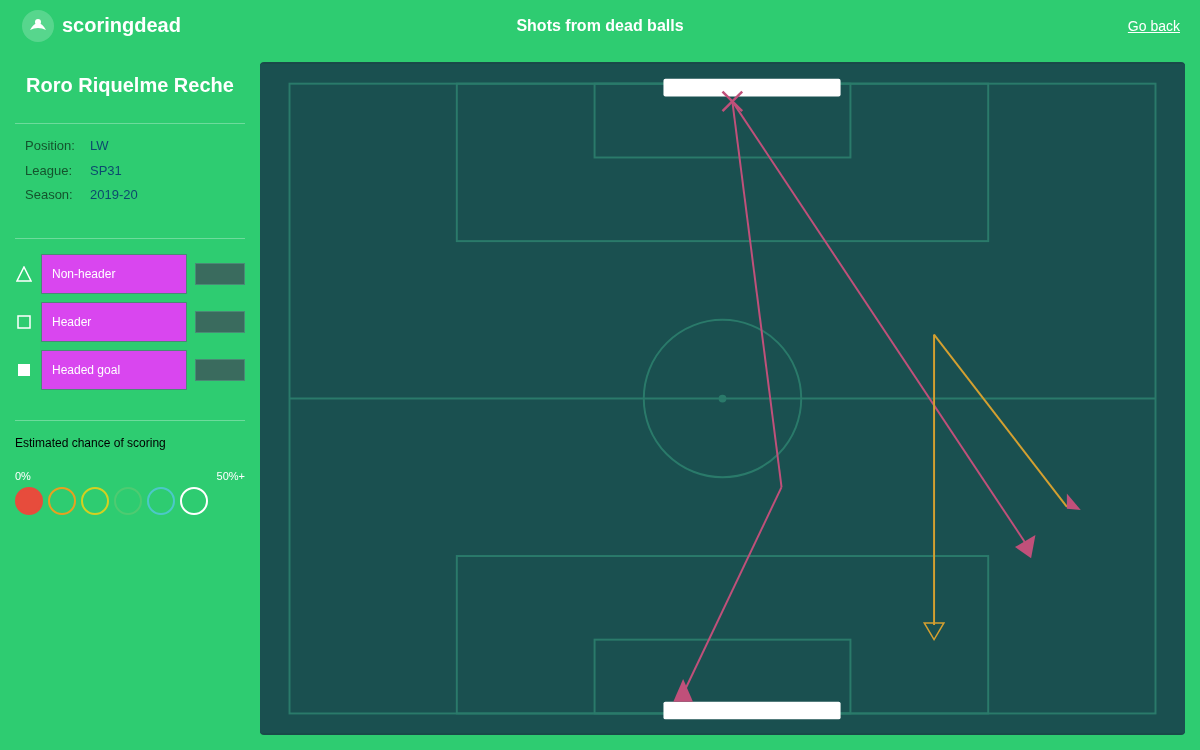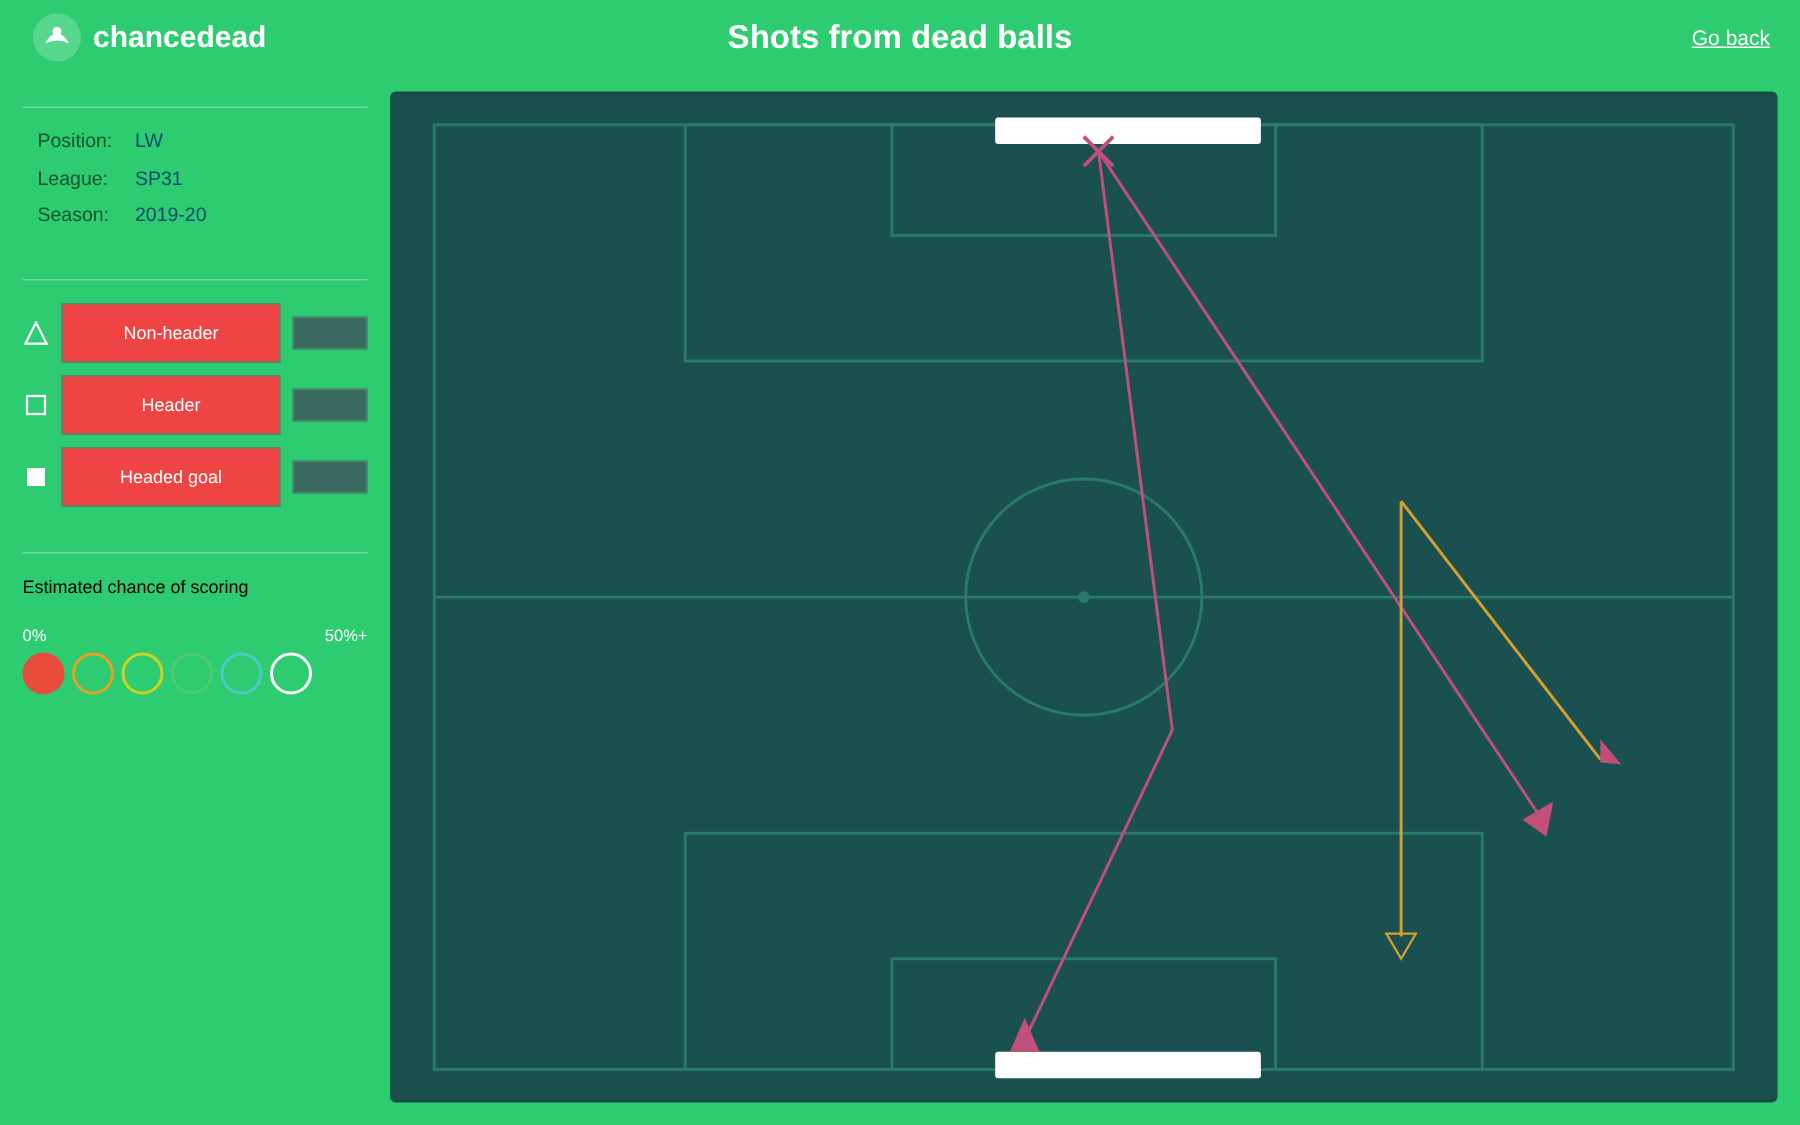--- a/index.html
+++ b/index.html
@@ -42,21 +42,21 @@
     }
     .logo-text {
       font-size: 20px;
       color: white;
       font-weight: normal;
     }
     .logo-text span {
       font-weight: bold;
     }
     #page-title {
-      font-size: 22px;
+      font-size: 16px;
       font-weight: bold;
       color: white;
     }
     #go-back {
       position: absolute;
       right: 20px;
       top: 50%;
       transform: translateY(-50%);
       color: white;
       font-size: 14px;
@@ -121,27 +121,26 @@
     }
     .legend-symbol {
       width: 18px;
       height: 18px;
       flex-shrink: 0;
       display: flex;
       align-items: center;
       justify-content: center;
     }
     .legend-label-box {
-      background-color: #ef4444;
+      background-color: #d946ef;
       border: 1px solid #4a8a75;
       color: white;
       font-size: 12px;
       padding: 12px 10px;
       flex: 1;
-      text-align: center;
     }
     .legend-color-box {
       width: 50px;
       height: 22px;
       background-color: #3a6b5e;
       border: 1px solid #4a8a75;
     }
     
     #scoring-section {
       margin-top: 5px;
@@ -188,30 +187,31 @@
 <div id="app">
 
   <div id="header">
     <div id="logo">
       <svg class="logo-icon" viewBox="0 0 36 36">
         <circle cx="18" cy="18" r="16" fill="white" opacity="0.2"></circle>
         <path d="M10 22 Q18 8 26 22 Q18 18 10 22Z" fill="white"></path>
         <circle cx="18" cy="14" r="3" fill="white"></circle>
       </svg>
       <span class="logo-text">
-        <span>chance</span><strong>dead</strong>
+        <span>scoring</span><strong>dead</strong>
       </span>
     </div>
     <h1 id="page-title">Shots from dead balls</h1>
     <span id="go-back">Go back</span>
   </div>
 
   <div id="main">
 
     <div id="sidebar">
+      <div id="player-name">Roro Riquelme Reche</div>
 
       <hr class="divider">
 
       <div id="player-info">
         <div><span class="label">Position:</span><span class="value">LW</span></div>
         <div><span class="label">League:</span><span class="value">SP31</span></div>
         <div><span class="label">Season:</span><span class="value">2019-20</span></div>
       </div>
 
       <hr class="divider">

